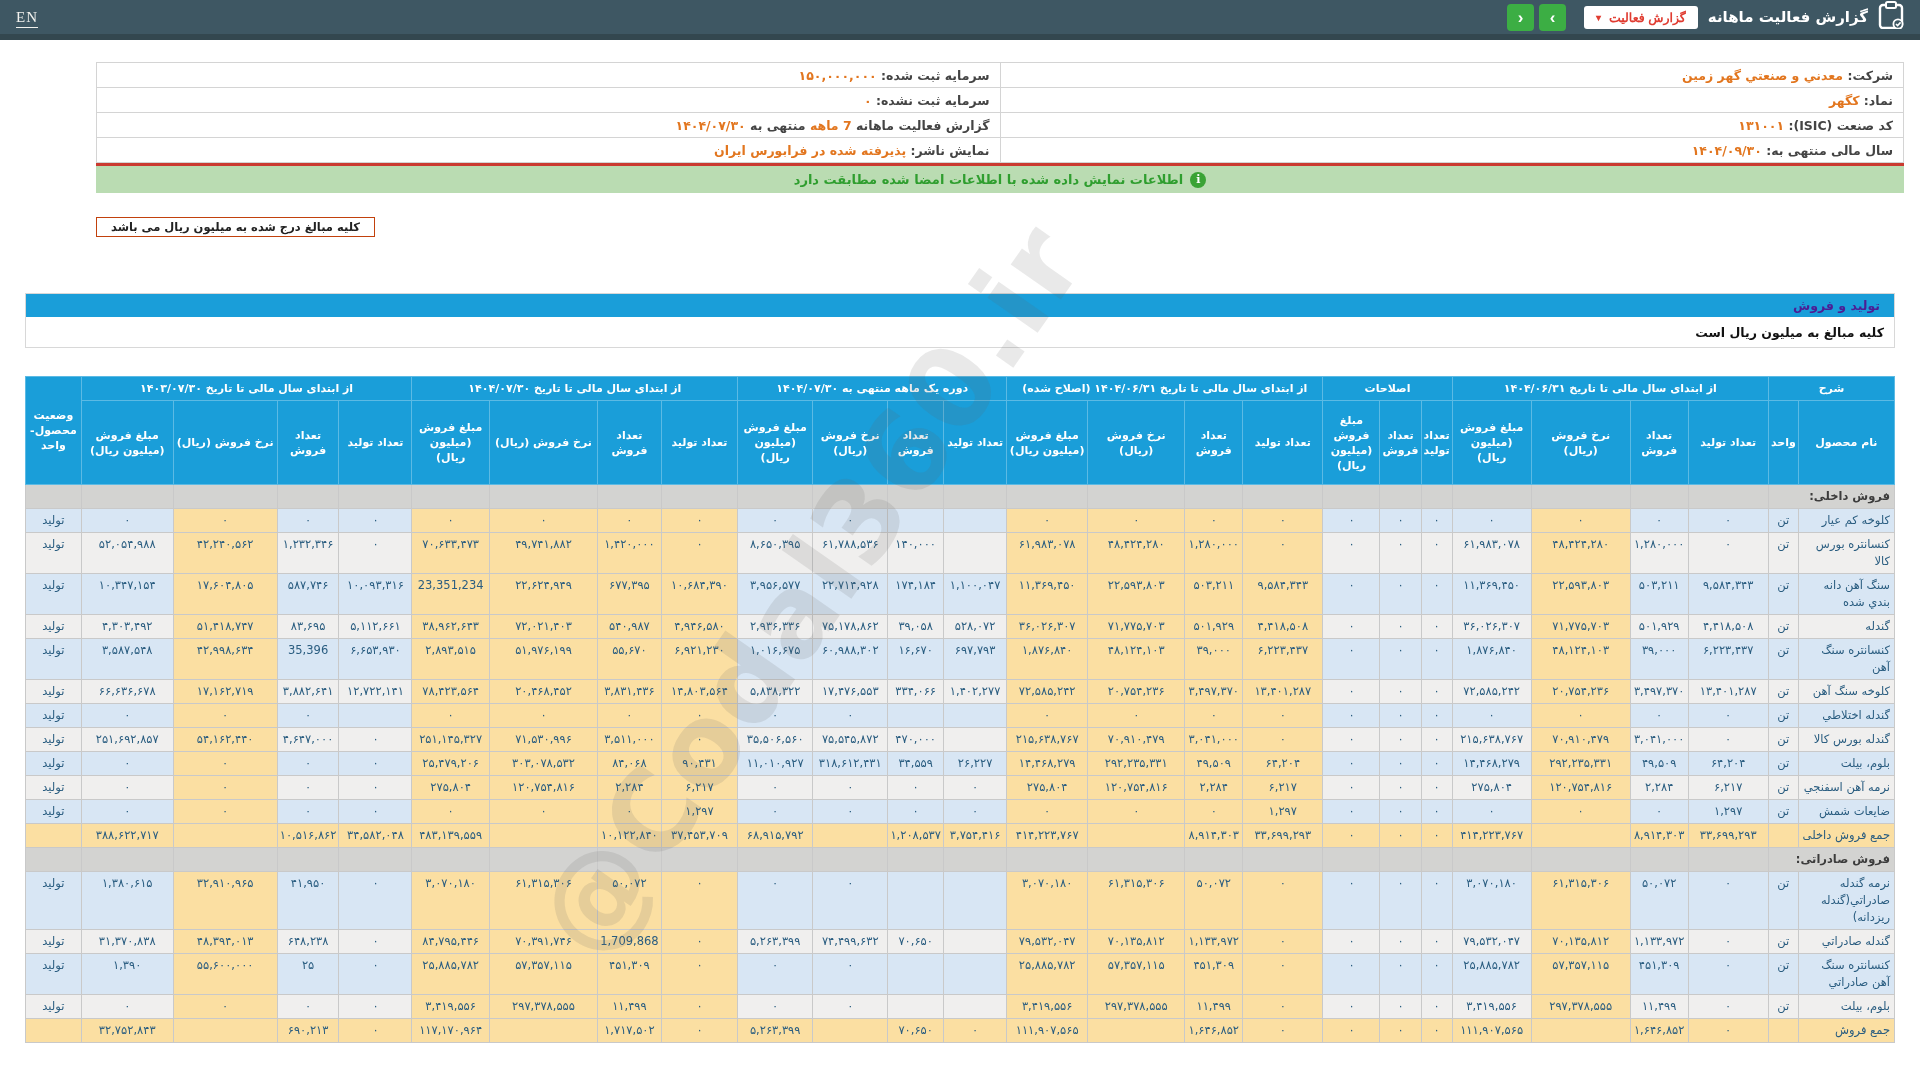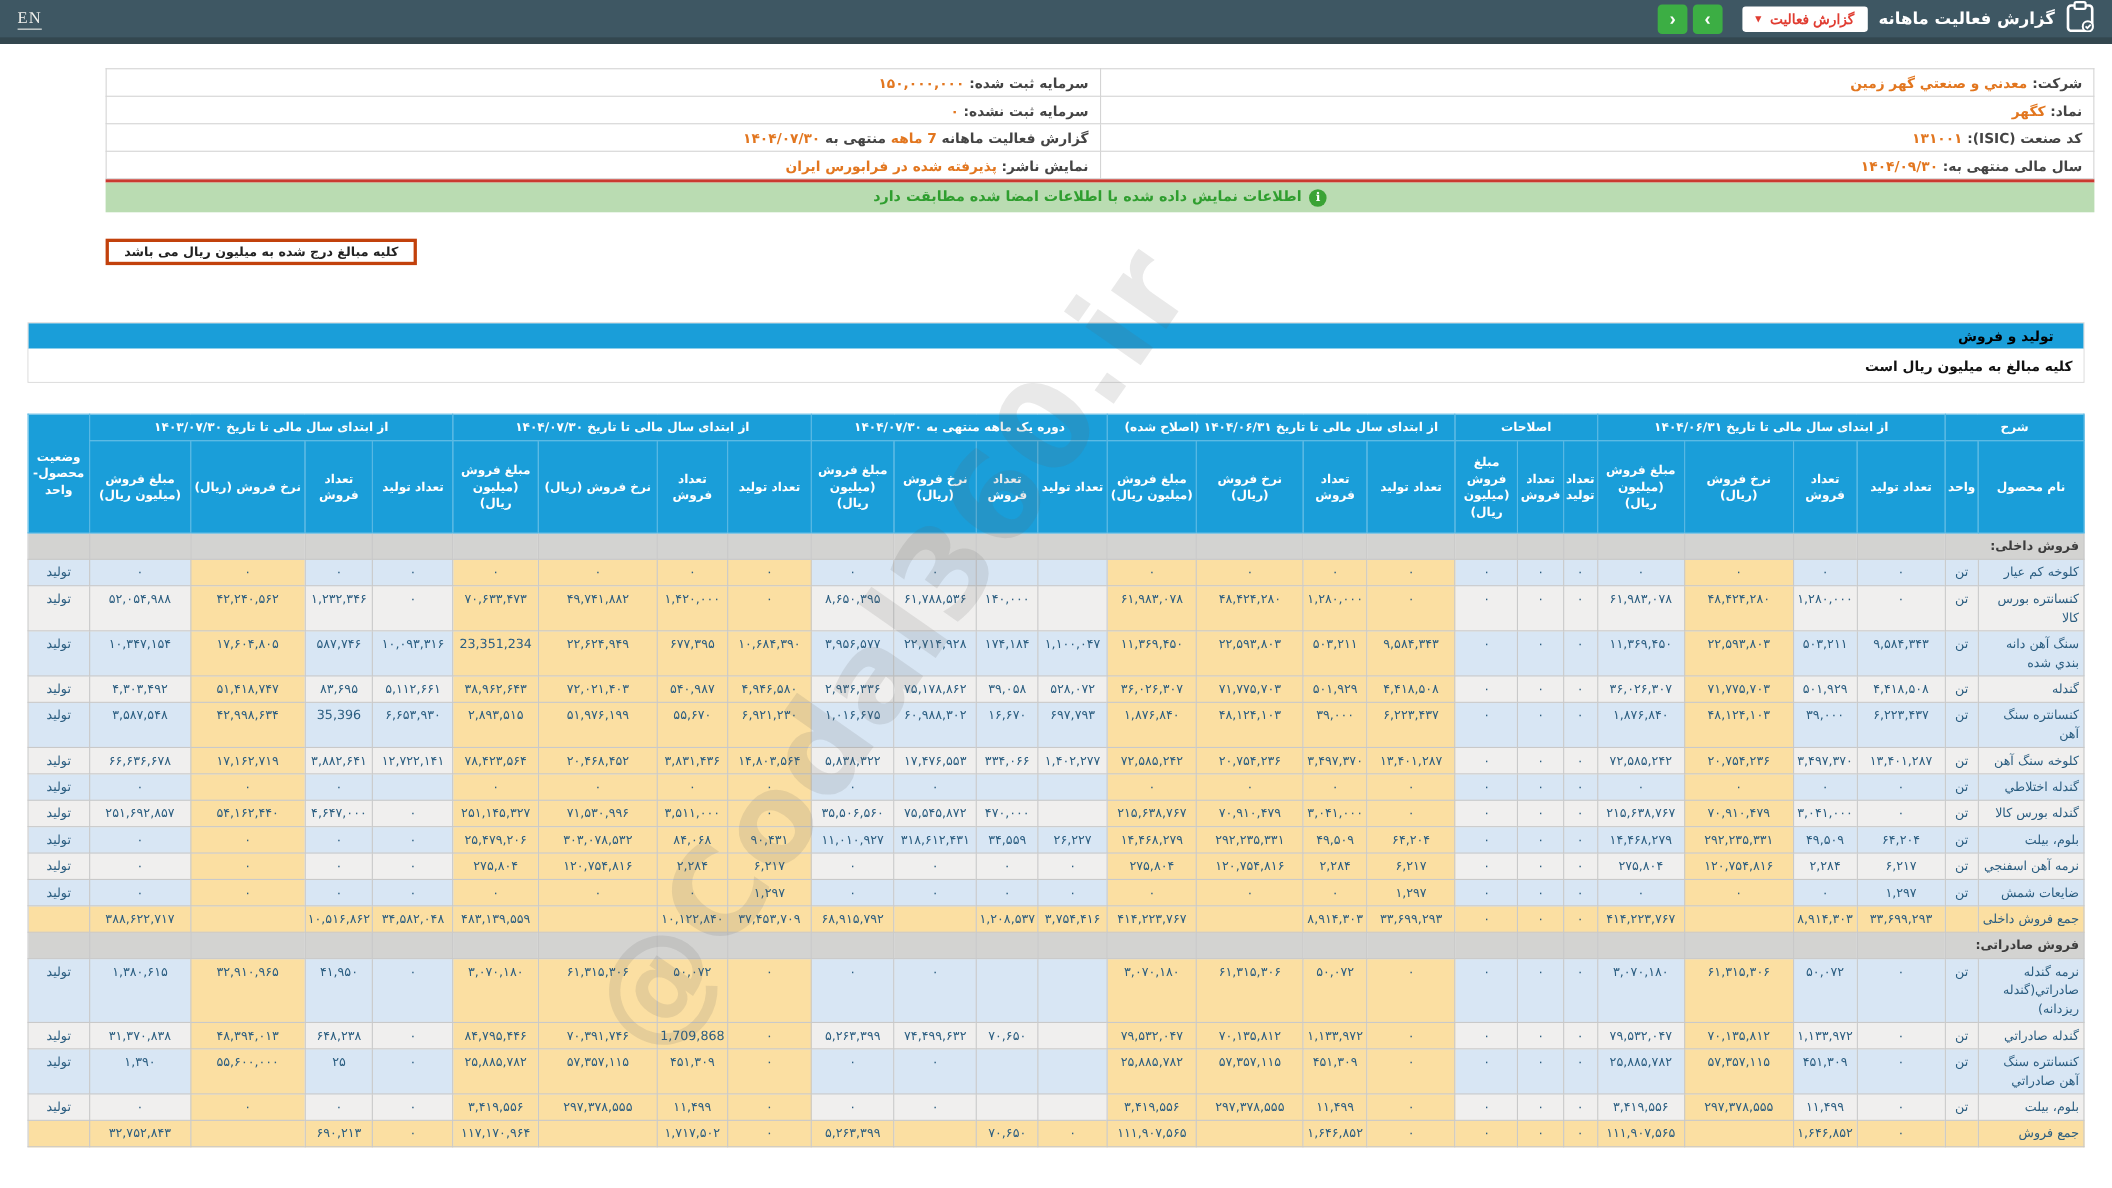--- a/index.html
+++ b/index.html
@@ -37,30 +37,30 @@
   .red-line{ height:3px; background:#ca3a30; }
   .notice-bar{
     height:27px; background:#badcb2; display:flex; align-items:center; justify-content:center; gap:7px;
     color:#2f9e2f; font-size:13px; font-weight:700;
   }
   .i-icon{ width:16px; height:16px; border-radius:50%; background:#3aa335; color:#fff;
     font-size:11px; font-weight:700; text-align:center; line-height:16px; font-family:"DejaVu Serif",serif; }
   .million-box{
     width:fit-content; margin:14px auto 0 0; margin-left:auto; margin-right:0;
     position:relative; right:96px;
-    border:3px solid #c2410c; background:#fff; padding:2px 14px;
+    border:1px solid #c2410c; background:#fff; padding:2px 14px;
     font-size:11.5px; font-weight:700; color:#222;
   }
   
   .million-box{ margin:14px 0 0 0; position:absolute; left:96px; right:auto; }
   .million-spacer{ height:36px; }
   
   .main-section{ margin:64px 25px 0 25px; border:1px solid #d8d8d8; }
-  .blue-bar{ height:23px; background:#1a9ed9; color:#000000; font-weight:700; font-size:12.5px;
-    display:flex; align-items:center; padding:0 27px; }
+  .blue-bar{ height:23px; background:#1a9ed9; color:#4c1d95; font-weight:700; font-size:12.5px;
+    display:flex; align-items:center; padding:0 14px; }
   .million-row{ height:30px; display:flex; align-items:center; padding:0 10px;
     font-weight:700; font-size:12.5px; color:#111; background:#fff; }
   
   table.main{ border-collapse:collapse; table-layout:fixed; margin:28px 25px 0 25px; }
   table.main th{
     background:#1a9ed9; color:#fff; font-weight:700; font-size:11px;
     border:1px solid #5cbae4; padding:2px 2px; text-align:center; vertical-align:middle; line-height:15px;
   }
   table.main thead tr.g-row th{ height:24px; }
   table.main thead tr.s-row th{ height:84px; }

